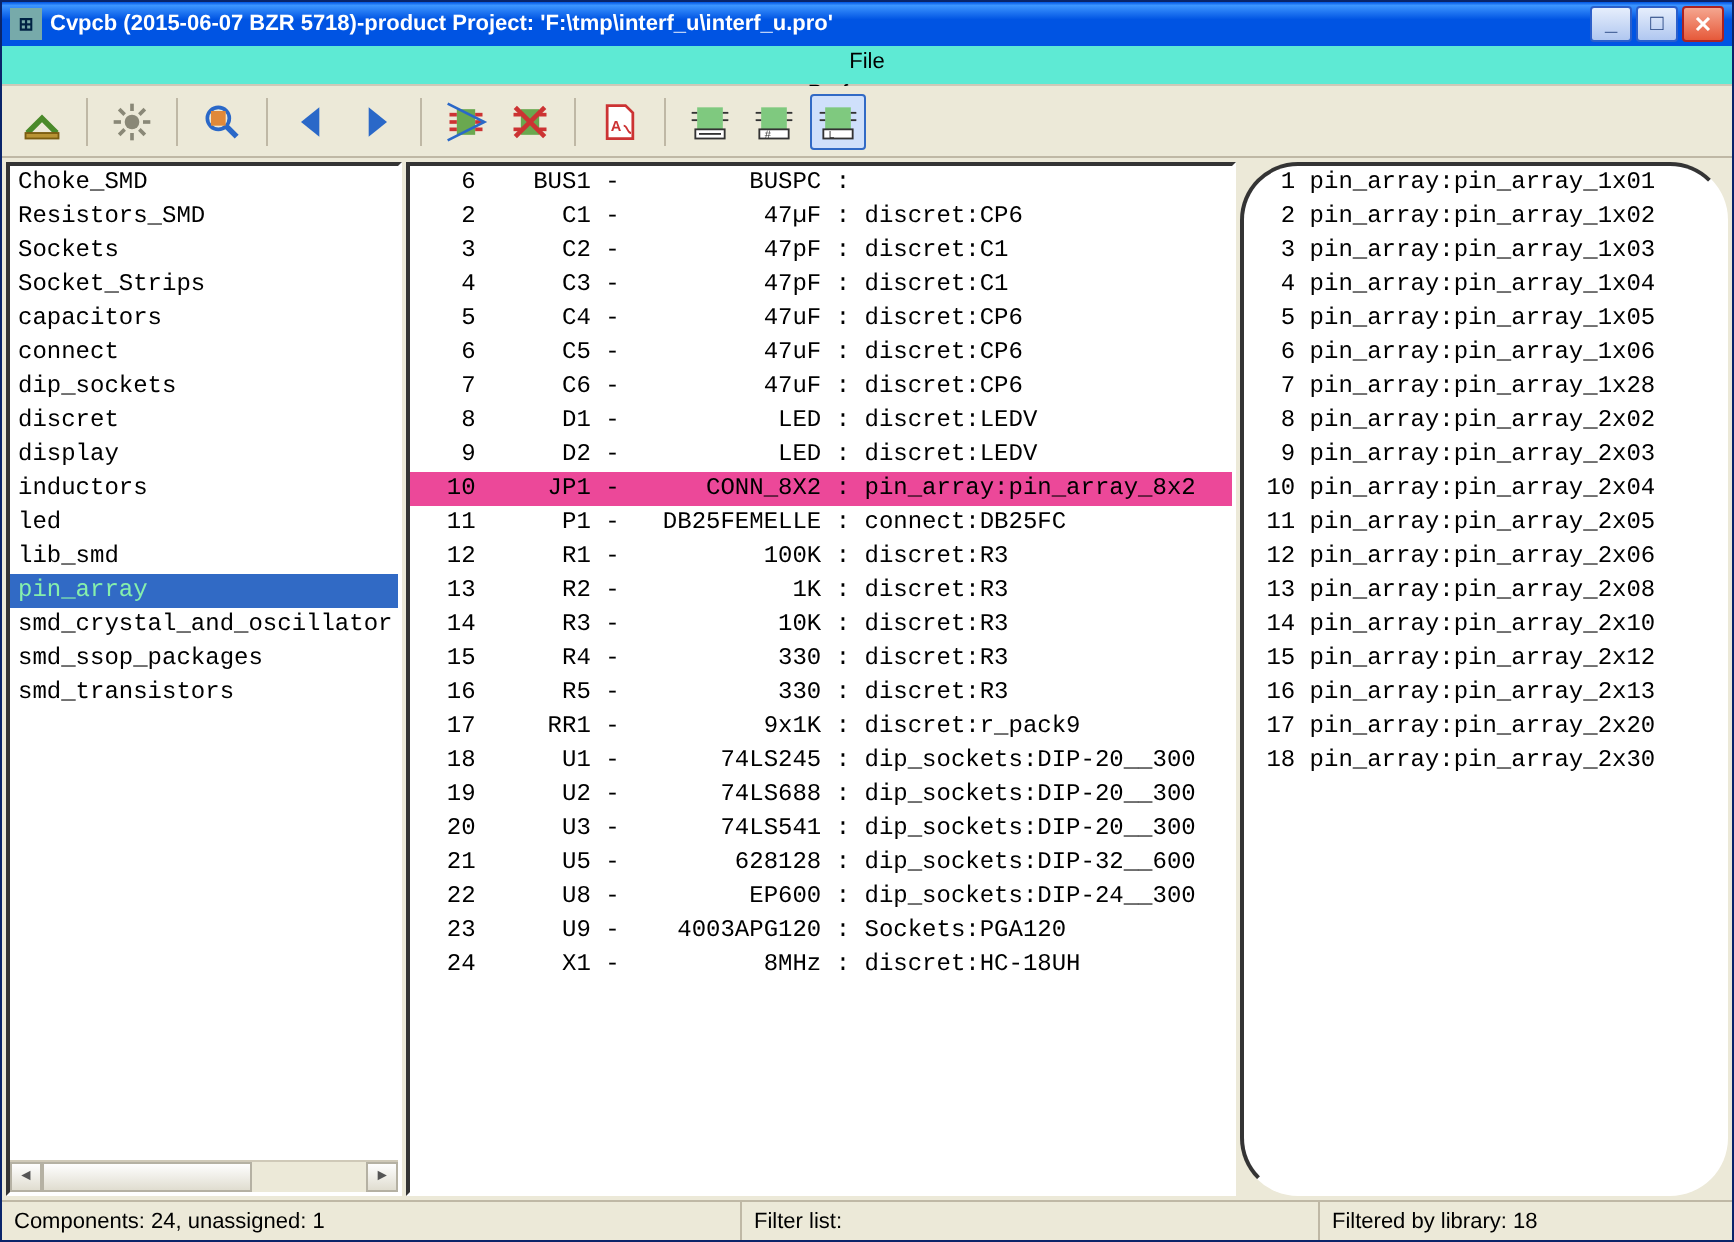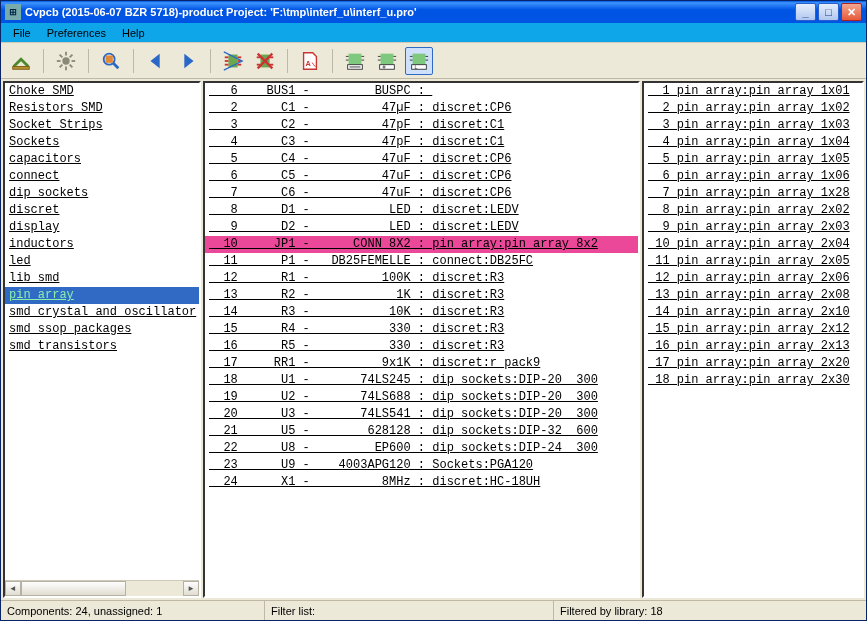--- a/index.html
+++ b/index.html
@@ -43,26 +43,27 @@
   width: 21px; height: 18px;
   background: linear-gradient(#e6eefc,#b0c7f0);
   border: 1px solid #2b5fcb;
   border-radius: 2px;
   display:flex;align-items:center;justify-content:center;
   color:#1b3b7a;font-weight:bold;font-family:Arial;
   font-size:11px;
 }
 .titlebar .winbtn.close { background: linear-gradient(#f5a68f,#e6593a); border-color:#a22; color:#fff;}
 .menubar {
-  background: #0ea5e9;
+  background: #5eead4;
   height: 20px;
   display: flex;
   align-items: center;
-  padding: 0 4px;
+  padding: 0 15px;
   border-bottom: 1px solid #cfc9b8;
+  flex-direction: column;
 }
 .menubar .menuitem { padding: 2px 8px; cursor: default; }
 .toolbar {
   background: #ece9d8;
   height: 36px;
   display: flex;
   align-items: center;
   padding: 2px 6px;
   border-bottom: 1px solid #bfb8a5;
   gap: 4px;
@@ -89,46 +90,45 @@
   border: 2px inset #ece9d8;
   border-top-color:#888;border-left-color:#888;border-right-color:#fff;border-bottom-color:#fff;
   overflow: auto;
   font-family: "Courier New", monospace;
   font-size: 12px;
   line-height: 17px;
   position:relative;
 }
 .panel.left { width: 198px; overflow-x:scroll; overflow-y:hidden;}
 .panel.center { flex: 1; overflow:auto;}
-.panel.right { width: 222px; }
+.panel.right { width: 244px; border-radius: 29px; }
 .lib-item, .comp-row, .fp-row {
   padding: 0 4px;
   white-space: pre;
   cursor:default;
-  text-decoration:underline;
 }
 .lib-item.selected { background:#316ac5; color:#86efac; }
 .comp-row.selected { background:#ec4899; }
 .comp-row { display:block; }
 .statusbar {
   height: 20px;
   background: #ece9d8;
   border-top: 1px solid #bfb8a5;
   display: flex;
   align-items: center;
   font-size: 11px;
 }
 .statusbar .cell {
   border: 1px solid #bfb8a5;
   border-top:none;border-bottom:none;border-left:none;
   padding: 2px 6px;
   height:100%;
   display:flex;align-items:center;
 }
-.statusbar .cell:first-child{ width:264px; }
+.statusbar .cell:first-child{ width:370px; }
 .statusbar .cell:nth-child(2){ width:289px; }
 .statusbar .cell:last-child{ flex:1; border-right:none;}
 
 .hscroll {
   position:absolute;bottom:0;left:0;right:0;height:16px;
   background:#ece9d8;border-top:1px solid #cfc9b8;
   display:flex;
 }
 .hscroll .arrow{width:16px;height:100%;background:linear-gradient(#fefefe,#e0ddd0);border:1px solid #b5b1a3;display:flex;align-items:center;justify-content:center;font-size:8px;color:#555;}
 .hscroll .track{flex:1;background:#ece9d8;position:relative;}
@@ -262,22 +262,22 @@
         <line x1="19" y1="11" x2="22" y2="11" stroke="#333"></line>
       </svg>
   </div>
 </div>
 
 <div class="main">
   <div class="panel left">
     <div class="content" id="lib-list">
         <div class="lib-item">Choke_SMD</div>
         <div class="lib-item">Resistors_SMD</div>
+        <div class="lib-item">Sockets</div>
         <div class="lib-item">Socket_Strips</div>
-        <div class="lib-item">Sockets</div>
         <div class="lib-item">capacitors</div>
         <div class="lib-item">connect</div>
         <div class="lib-item">dip_sockets</div>
         <div class="lib-item">discret</div>
         <div class="lib-item">display</div>
         <div class="lib-item">inductors</div>
         <div class="lib-item">led</div>
         <div class="lib-item">lib_smd</div>
         <div class="lib-item selected">pin_array</div>
         <div class="lib-item">smd_crystal_and_oscillator</div>

